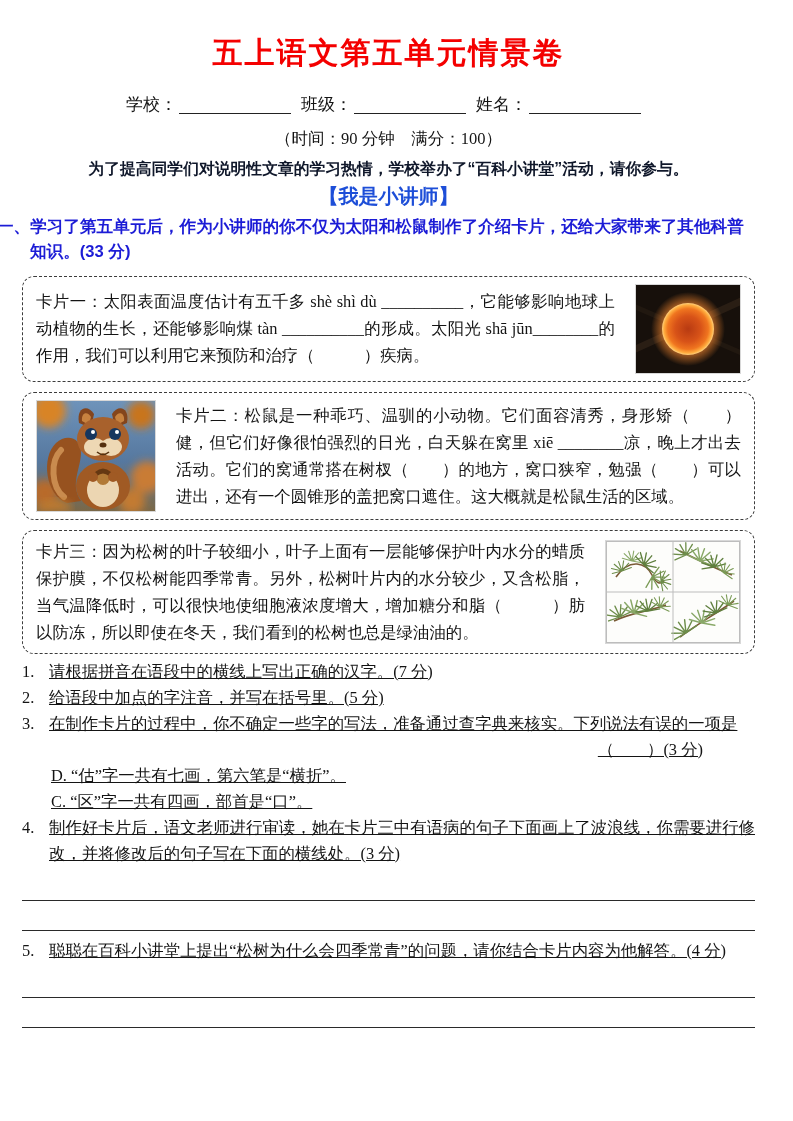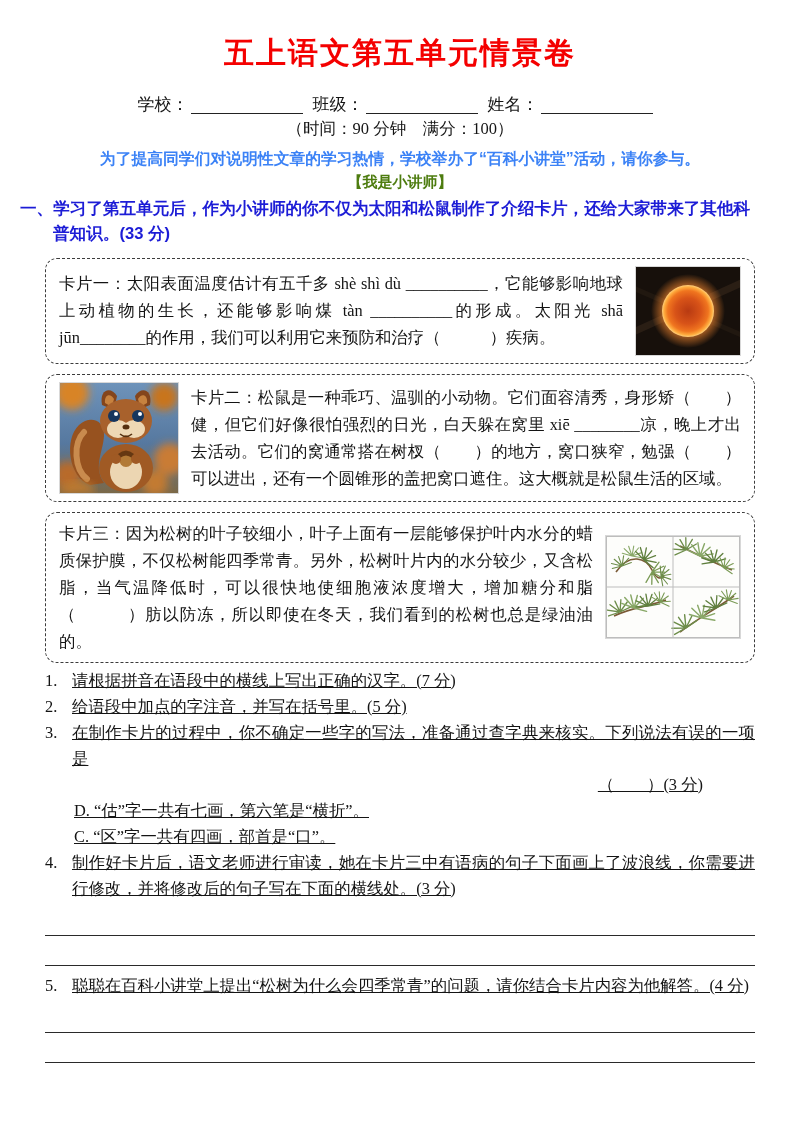--- a/index.html
+++ b/index.html
@@ -1,48 +1,48 @@
 <!DOCTYPE html>
 <html><head>
 <meta charset="utf-8">
 <style>
   html,body{margin:0;padding:0;background:#fff;}
   body{
     width:793px;height:1121px;overflow:hidden;
     font-family:"Liberation Serif","DejaVu Serif",serif;
     color:#141414;font-size:16.4px;
   }
-  .page{box-sizing:border-box;width:793px;height:996px;padding:34px 38px 0 45px;}
+  .page{box-sizing:border-box;width:793px;height:996px;padding:34px 38px 0 22px;}
 
   .title{
     margin:0;text-align:center;color:#f40000;font-weight:900;
     font-size:30px;letter-spacing:2px;line-height:1.25;
     font-family:"Liberation Serif","DejaVu Serif",serif;
   }
   .fields{display:flex;justify-content:center;align-items:flex-end;margin-top:21px;font-size:17px;}
   .blank{display:inline-block;width:112px;height:19px;border-bottom:1.4px solid #222;margin:0 10px 2px 2px;}
-  .meta{text-align:center;margin-top:2px;font-size:16.5px;}
+  .meta{text-align:center;margin-top:12px;font-size:16.5px;}
 
   .notice{
-    margin-top:9px;text-align:center;color:#3b82f6;font-weight:bold;
+    margin-top:9px;text-align:center;color:#0f172a;font-weight:bold;
     font-size:15.8px;font-family:"Liberation Sans","DejaVu Sans",sans-serif;
   }
   .section{margin-top:6px;text-align:center;font-weight:bold;font-size:16.8px;
     font-family:"Liberation Sans","DejaVu Sans",sans-serif;}
-  .banner{margin-top:3px;text-align:center;font-weight:bold;color:#4d7c0f;font-size:15px;
+  .banner{margin-top:3px;text-align:center;font-weight:bold;color:#1d4ed8;font-size:20px;
     font-family:Liberation Mono, monospace;}
   .intro-q{
     margin:4px 0 12px -25px;color:#1c1cd6;font-weight:bold;line-height:25px;
     padding-left:33px;text-indent:-33px;font-size:16.6px;
     font-family:"Liberation Sans","DejaVu Sans",sans-serif;
   }
 
   .card{
     border:1.6px dashed #3c3c3c;border-radius:12px;
-    margin-top:10px;padding:7px 13px;display:flex;gap:12px;align-items:center;
+    margin-top:10px;padding:7px 13px;display:flex;gap:20px;align-items:center;
   }
   .card-text{flex:1;line-height:27px;text-align:justify;font-size:16.4px;}
   .card-img{flex:none;border:1px solid #d8d8d8;}
   .emph{position:relative;}
   .emph::after{content:"\00B7";position:absolute;left:50%;transform:translateX(-50%);
     bottom:-0.62em;font-weight:bold;font-size:0.9em;color:#141414;}
 
   .qblock{margin-top:5px;}
   .qrow{display:flex;line-height:26px;}
   .qnum{flex:none;width:27px;}

